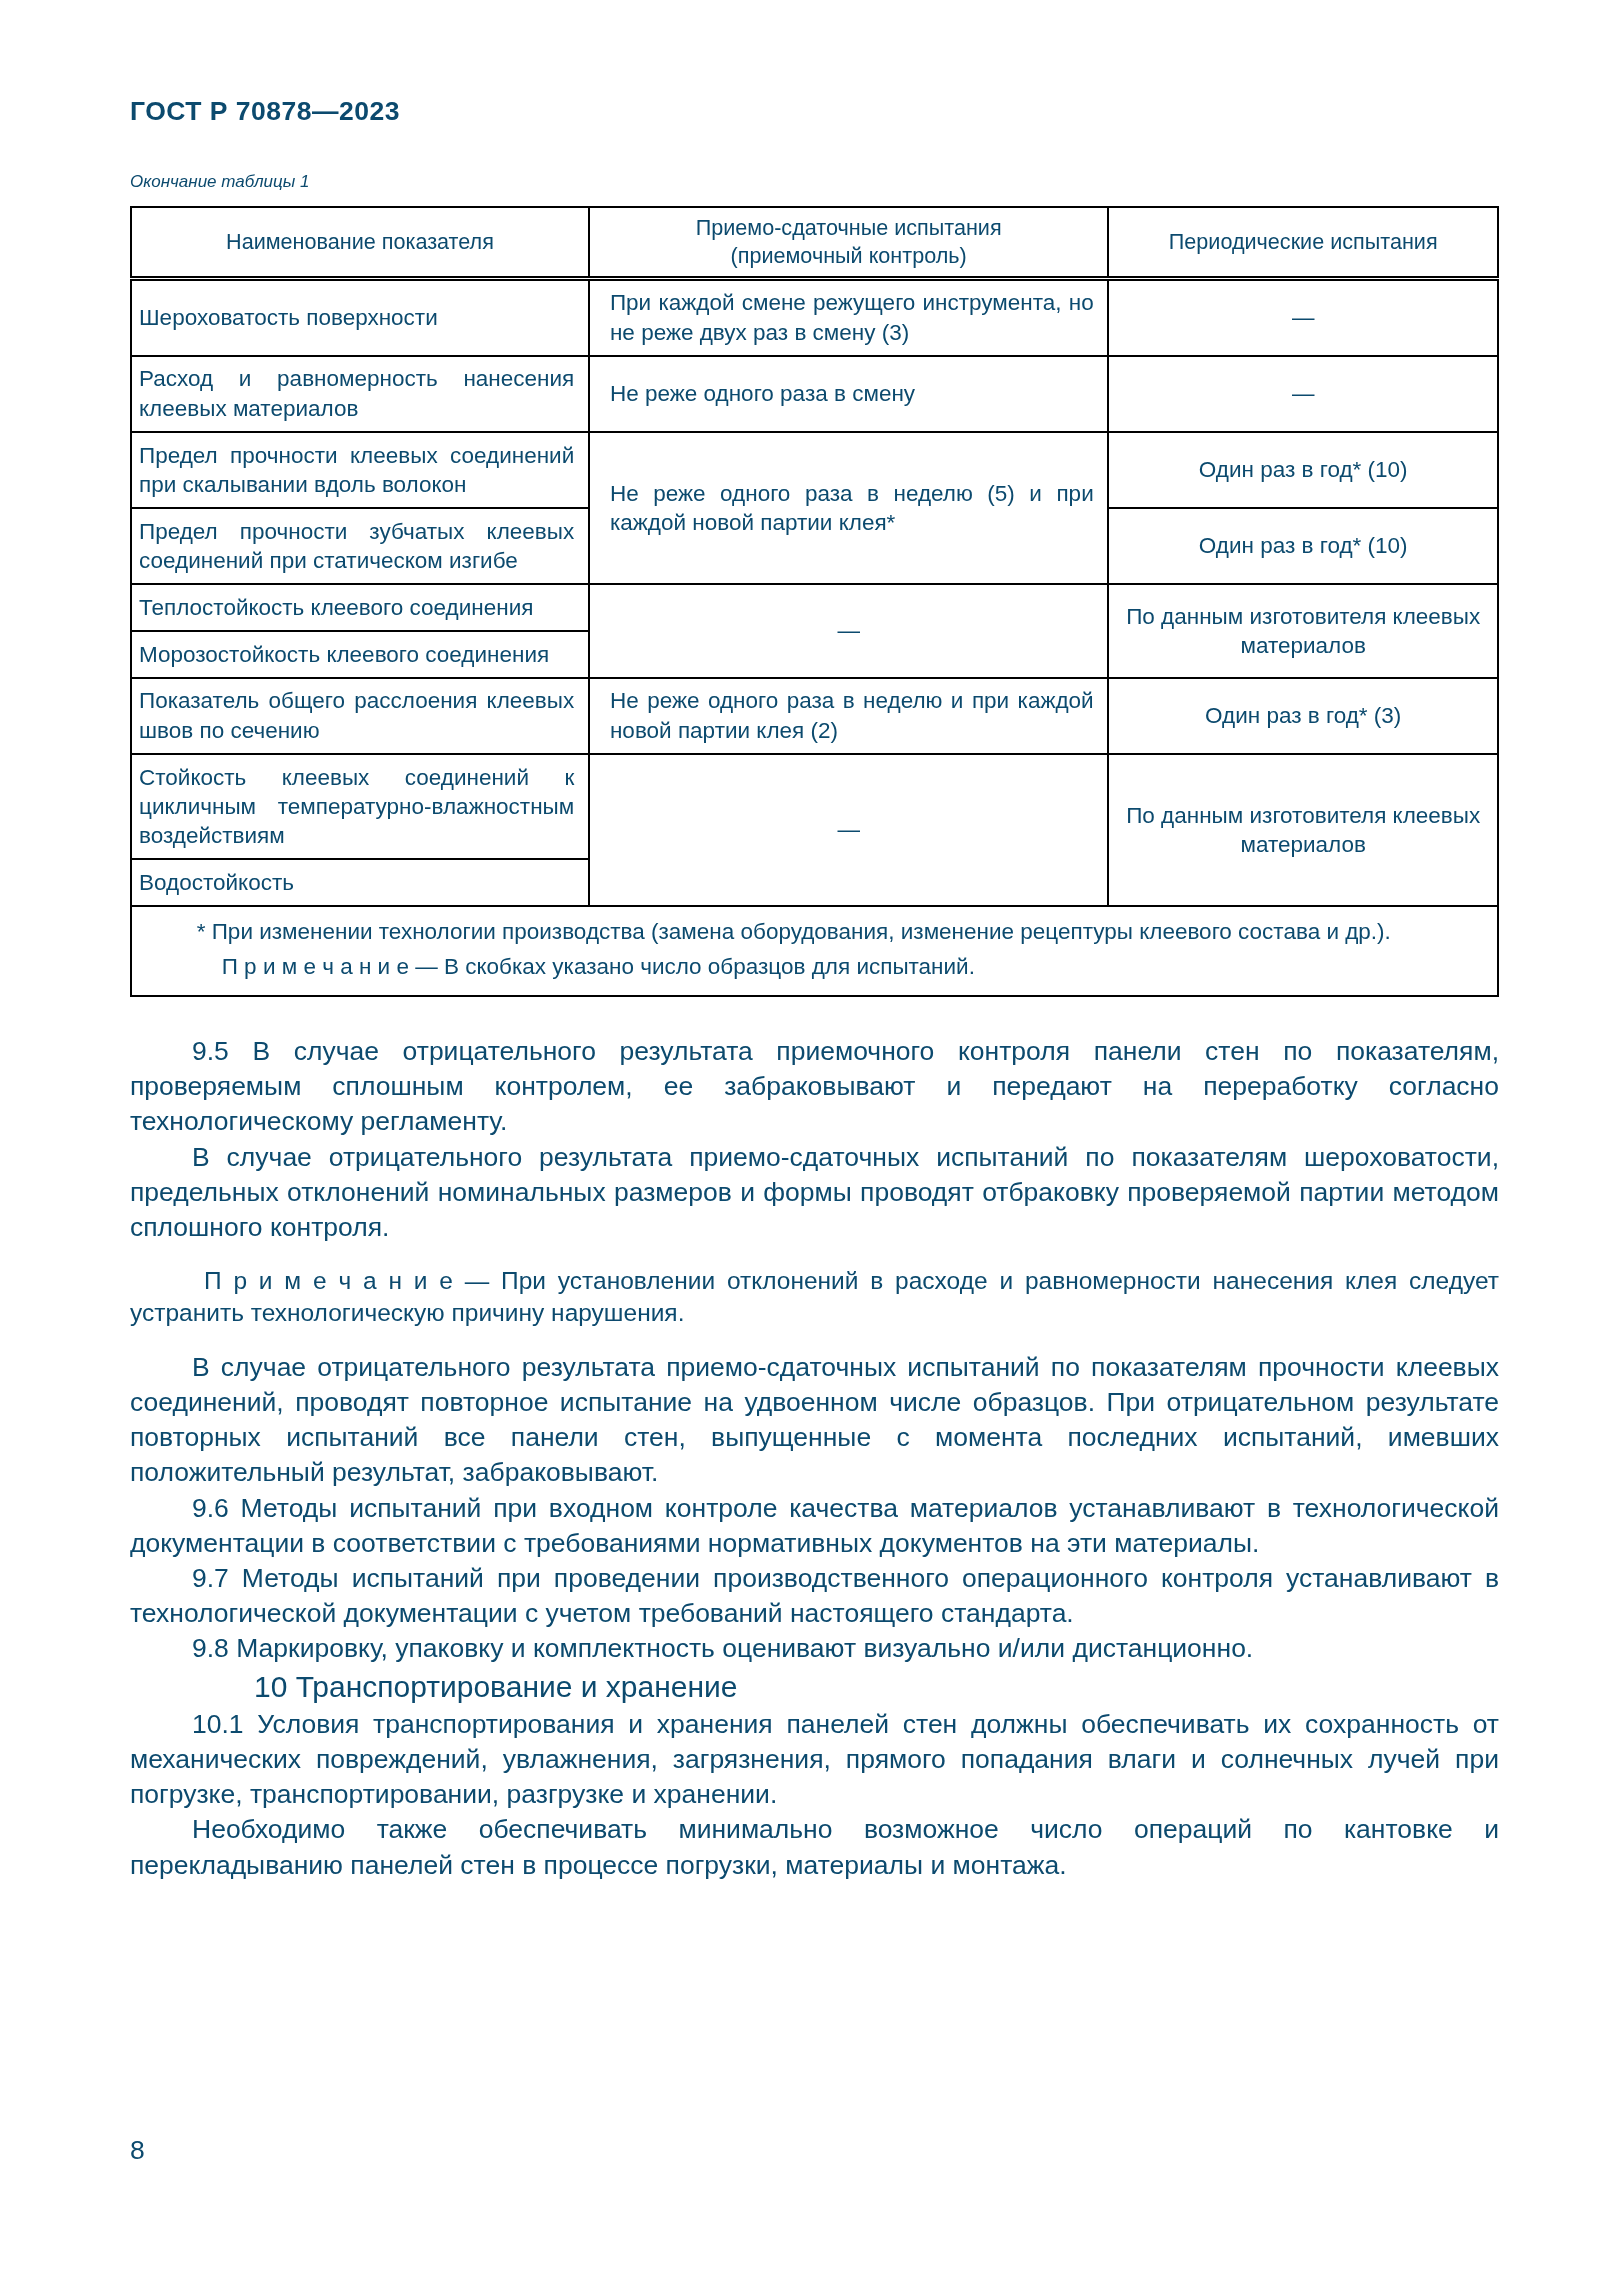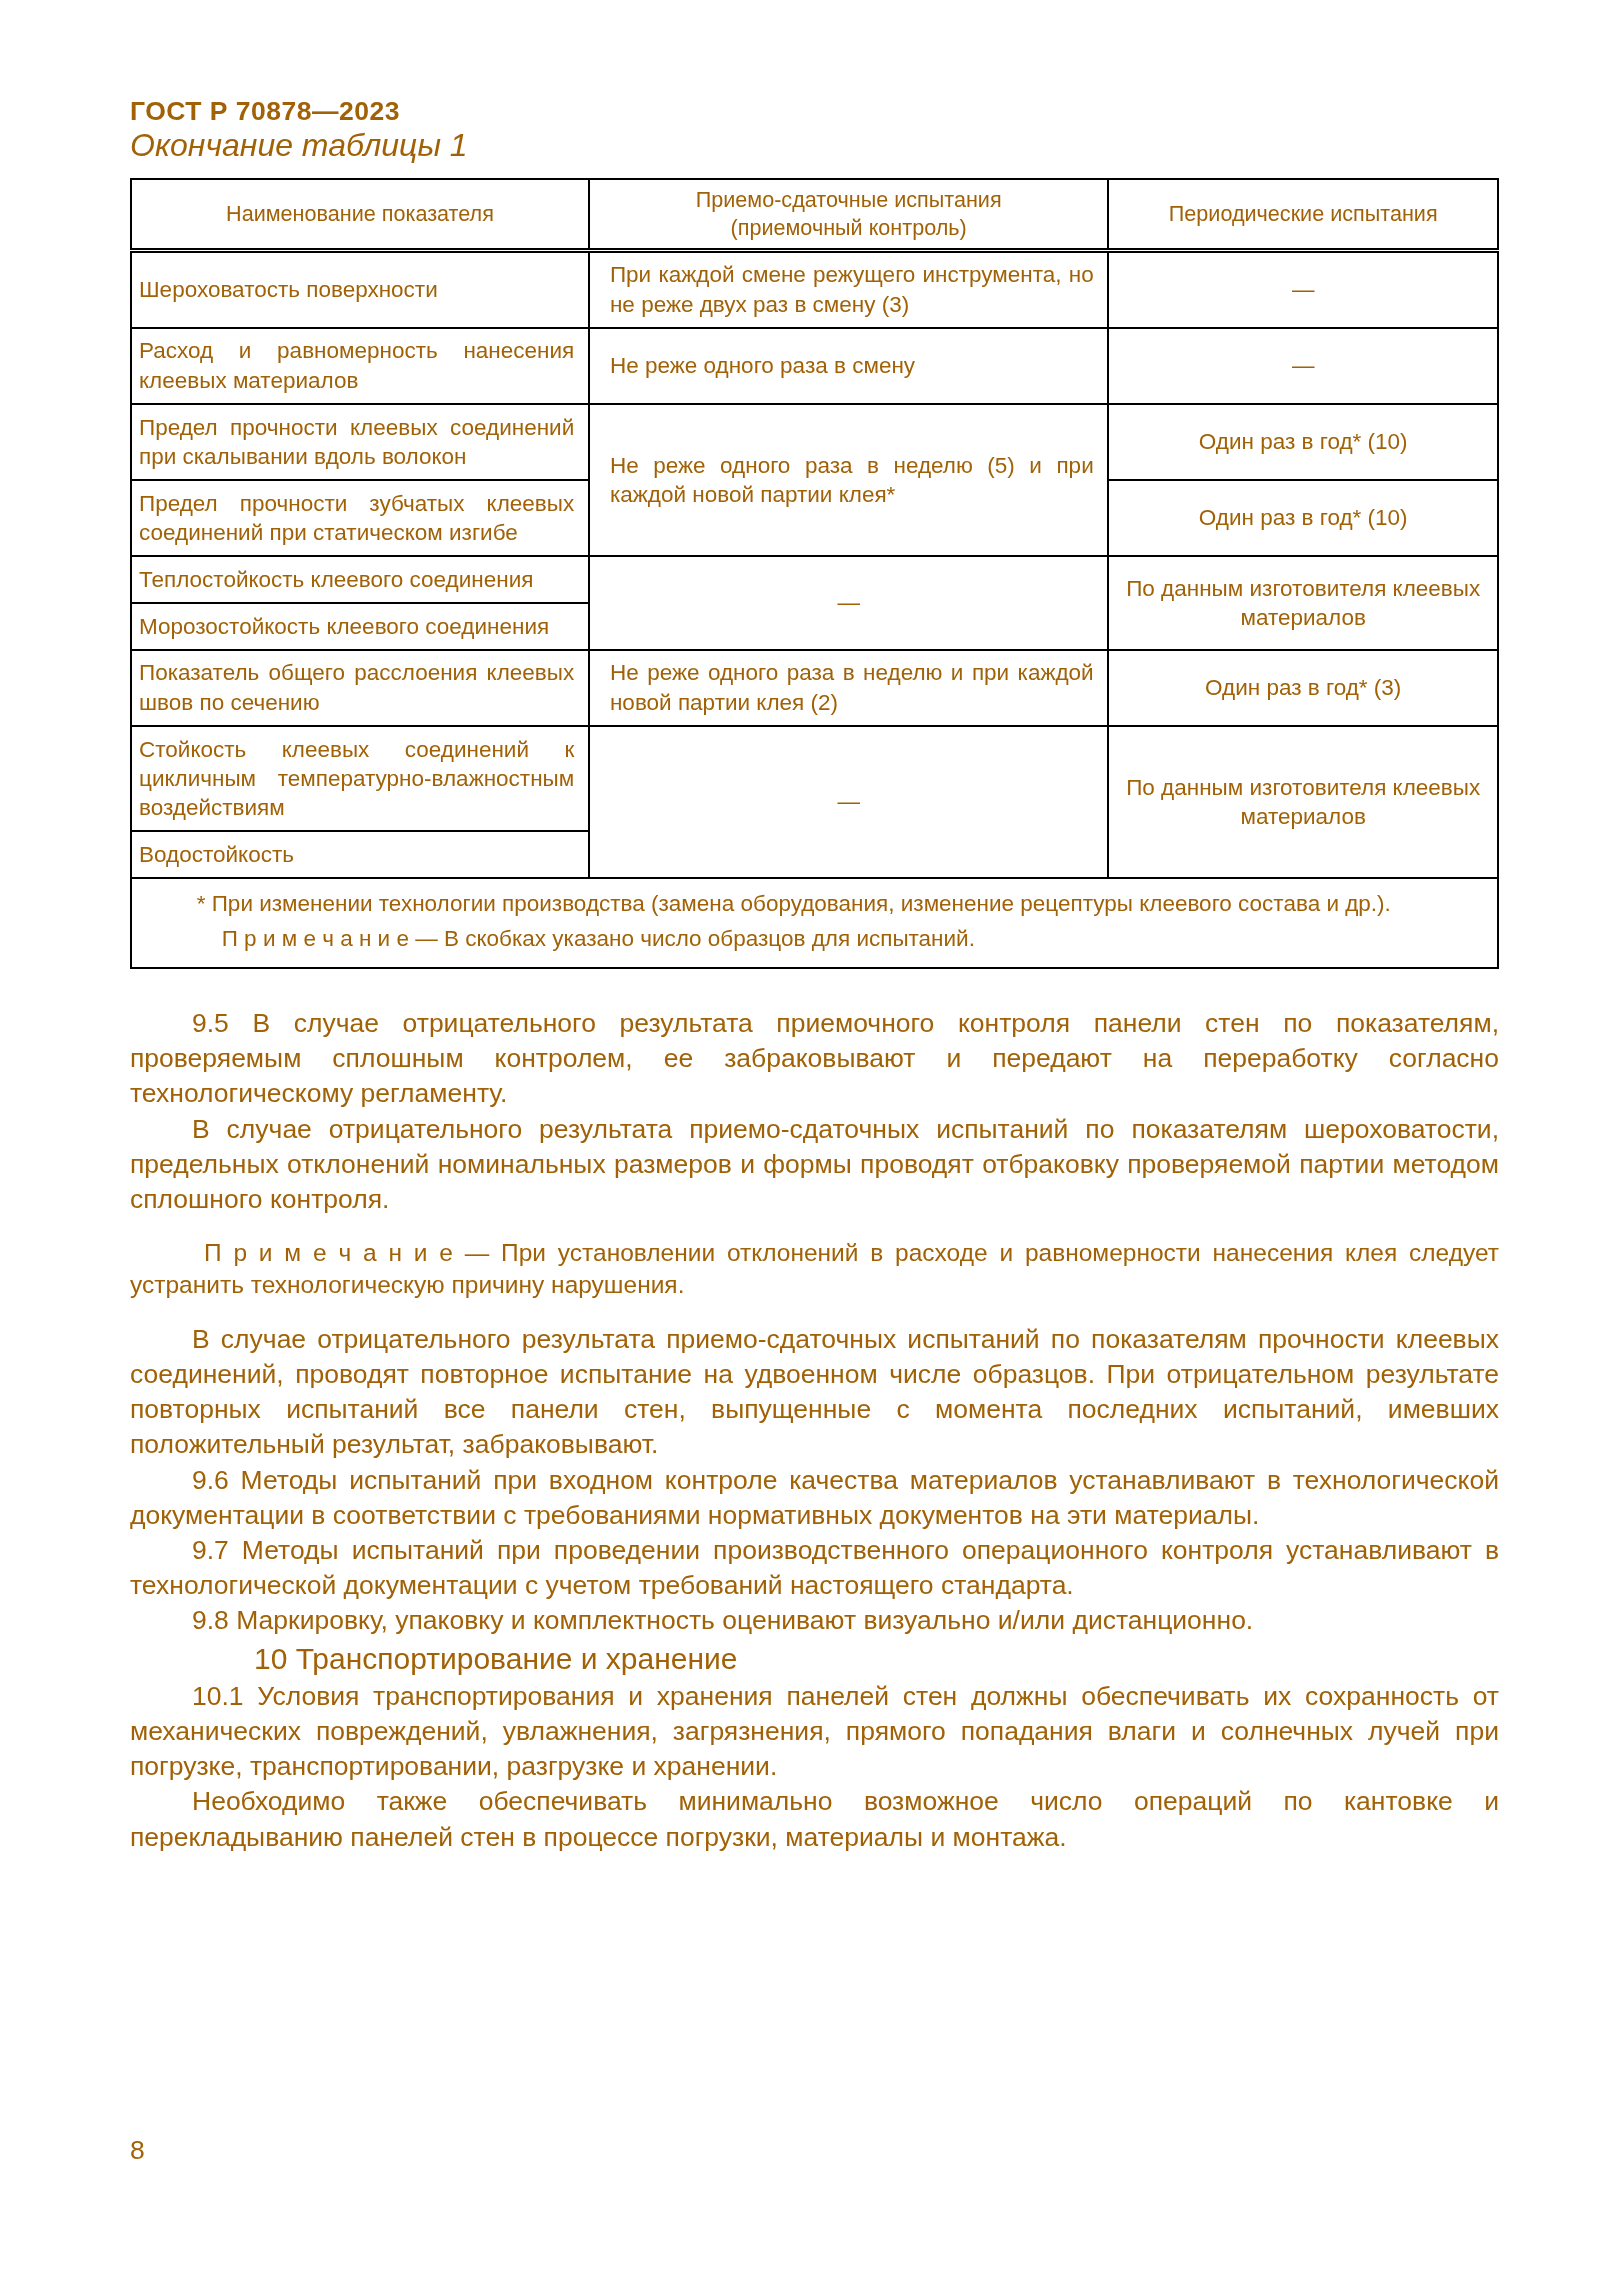--- a/index.html
+++ b/index.html
@@ -5,30 +5,31 @@
   html, body { margin: 0; padding: 0; background: #e8e8e8; }
   .page {
     position: relative;
     width: 1621px;
     height: 2293px;
     margin: 0 auto;
     background: #ffffff;
     box-sizing: border-box;
     padding: 96px 122px 0 130px;
     font-family: "Liberation Sans", sans-serif;
-    color: #a16207;
+    color: #0c4a6e;
   }
   .doc-header {
     font-size: 26.5px;
     font-weight: bold;
     letter-spacing: 0.5px;
   }
   .table-caption {
     font-style: italic;
-    font-size: 32px;
+    font-size: 17px;
+    margin-top: 45px;
   }
   table.gost-table {
     width: 100%;
     border-collapse: collapse;
     margin-top: 13.7px;
     font-size: 22.5px;
     line-height: 1.3;
     table-layout: fixed;
   }
   table.gost-table col.c1 { width: 33.5%; }

